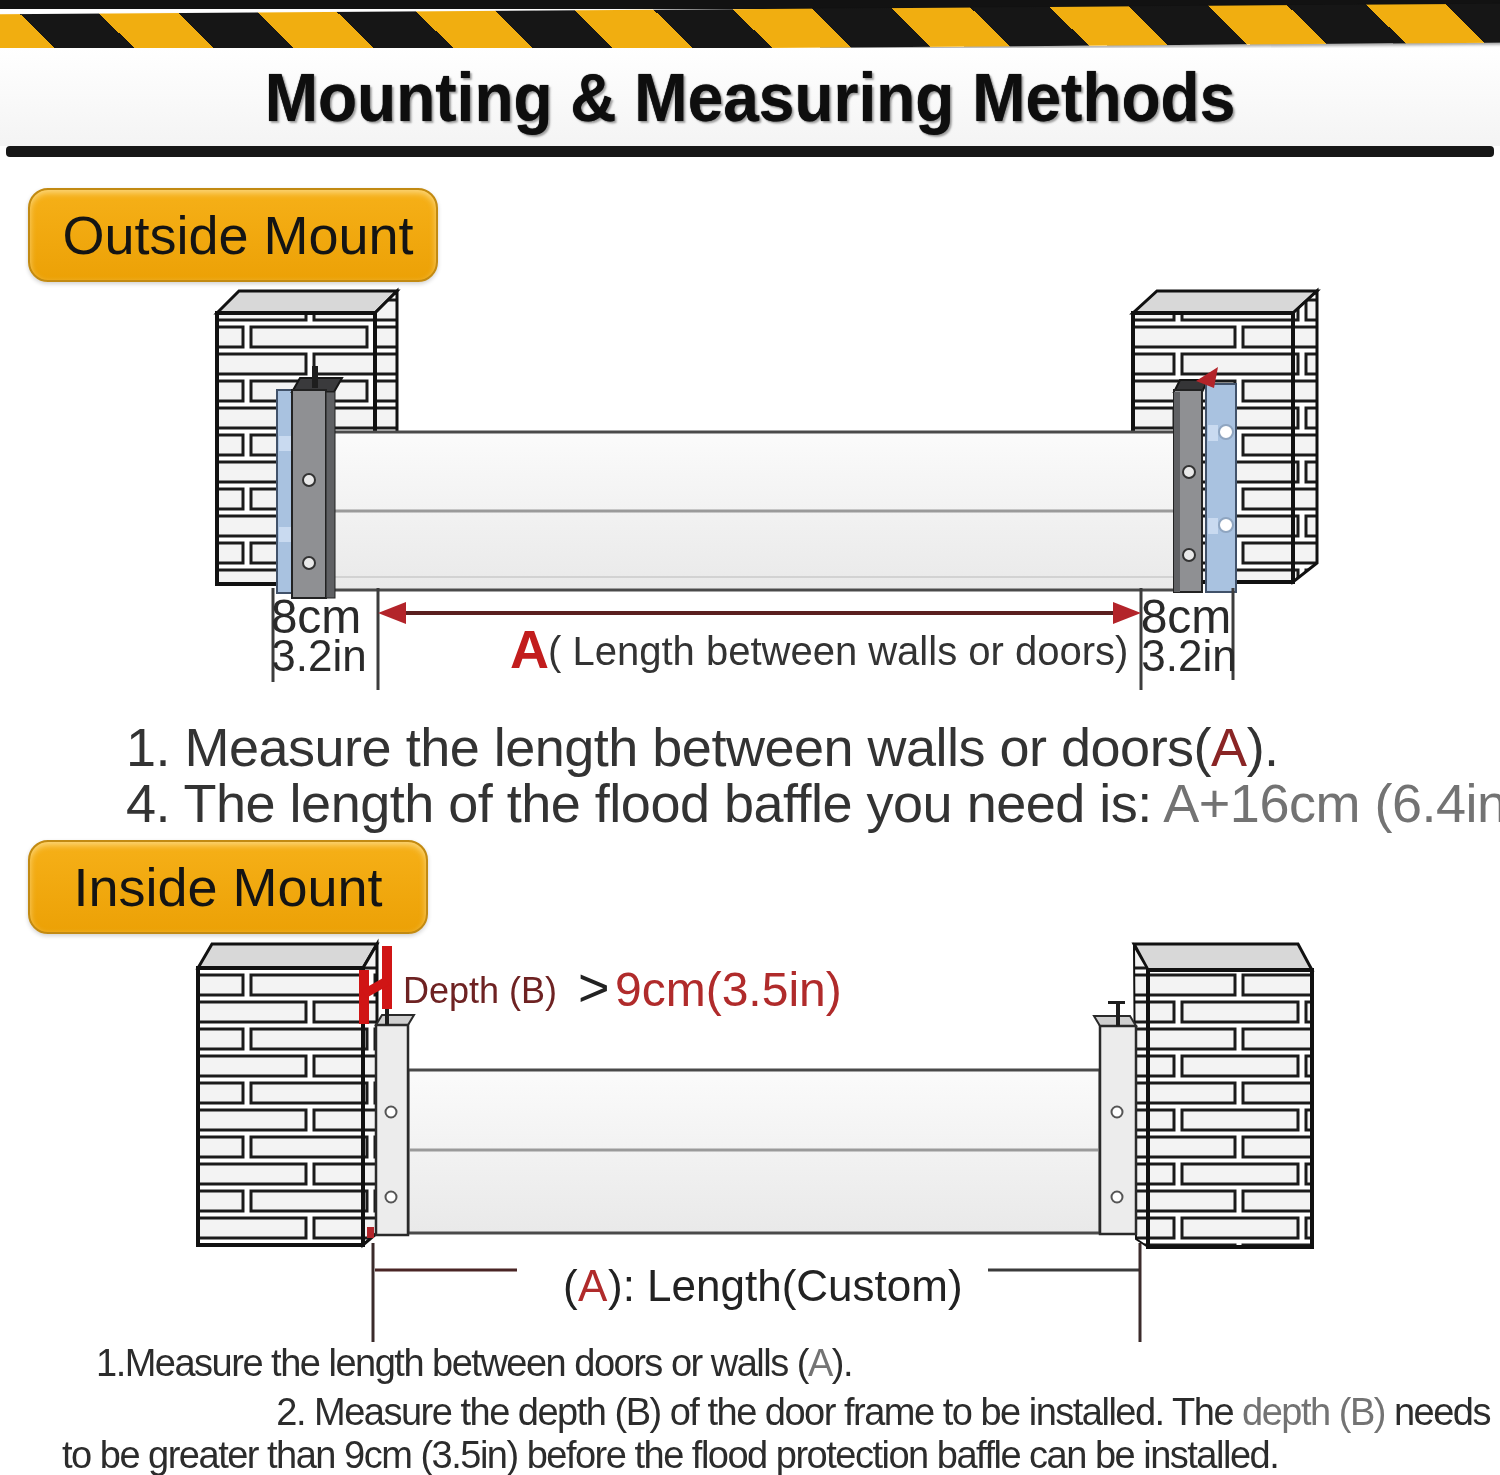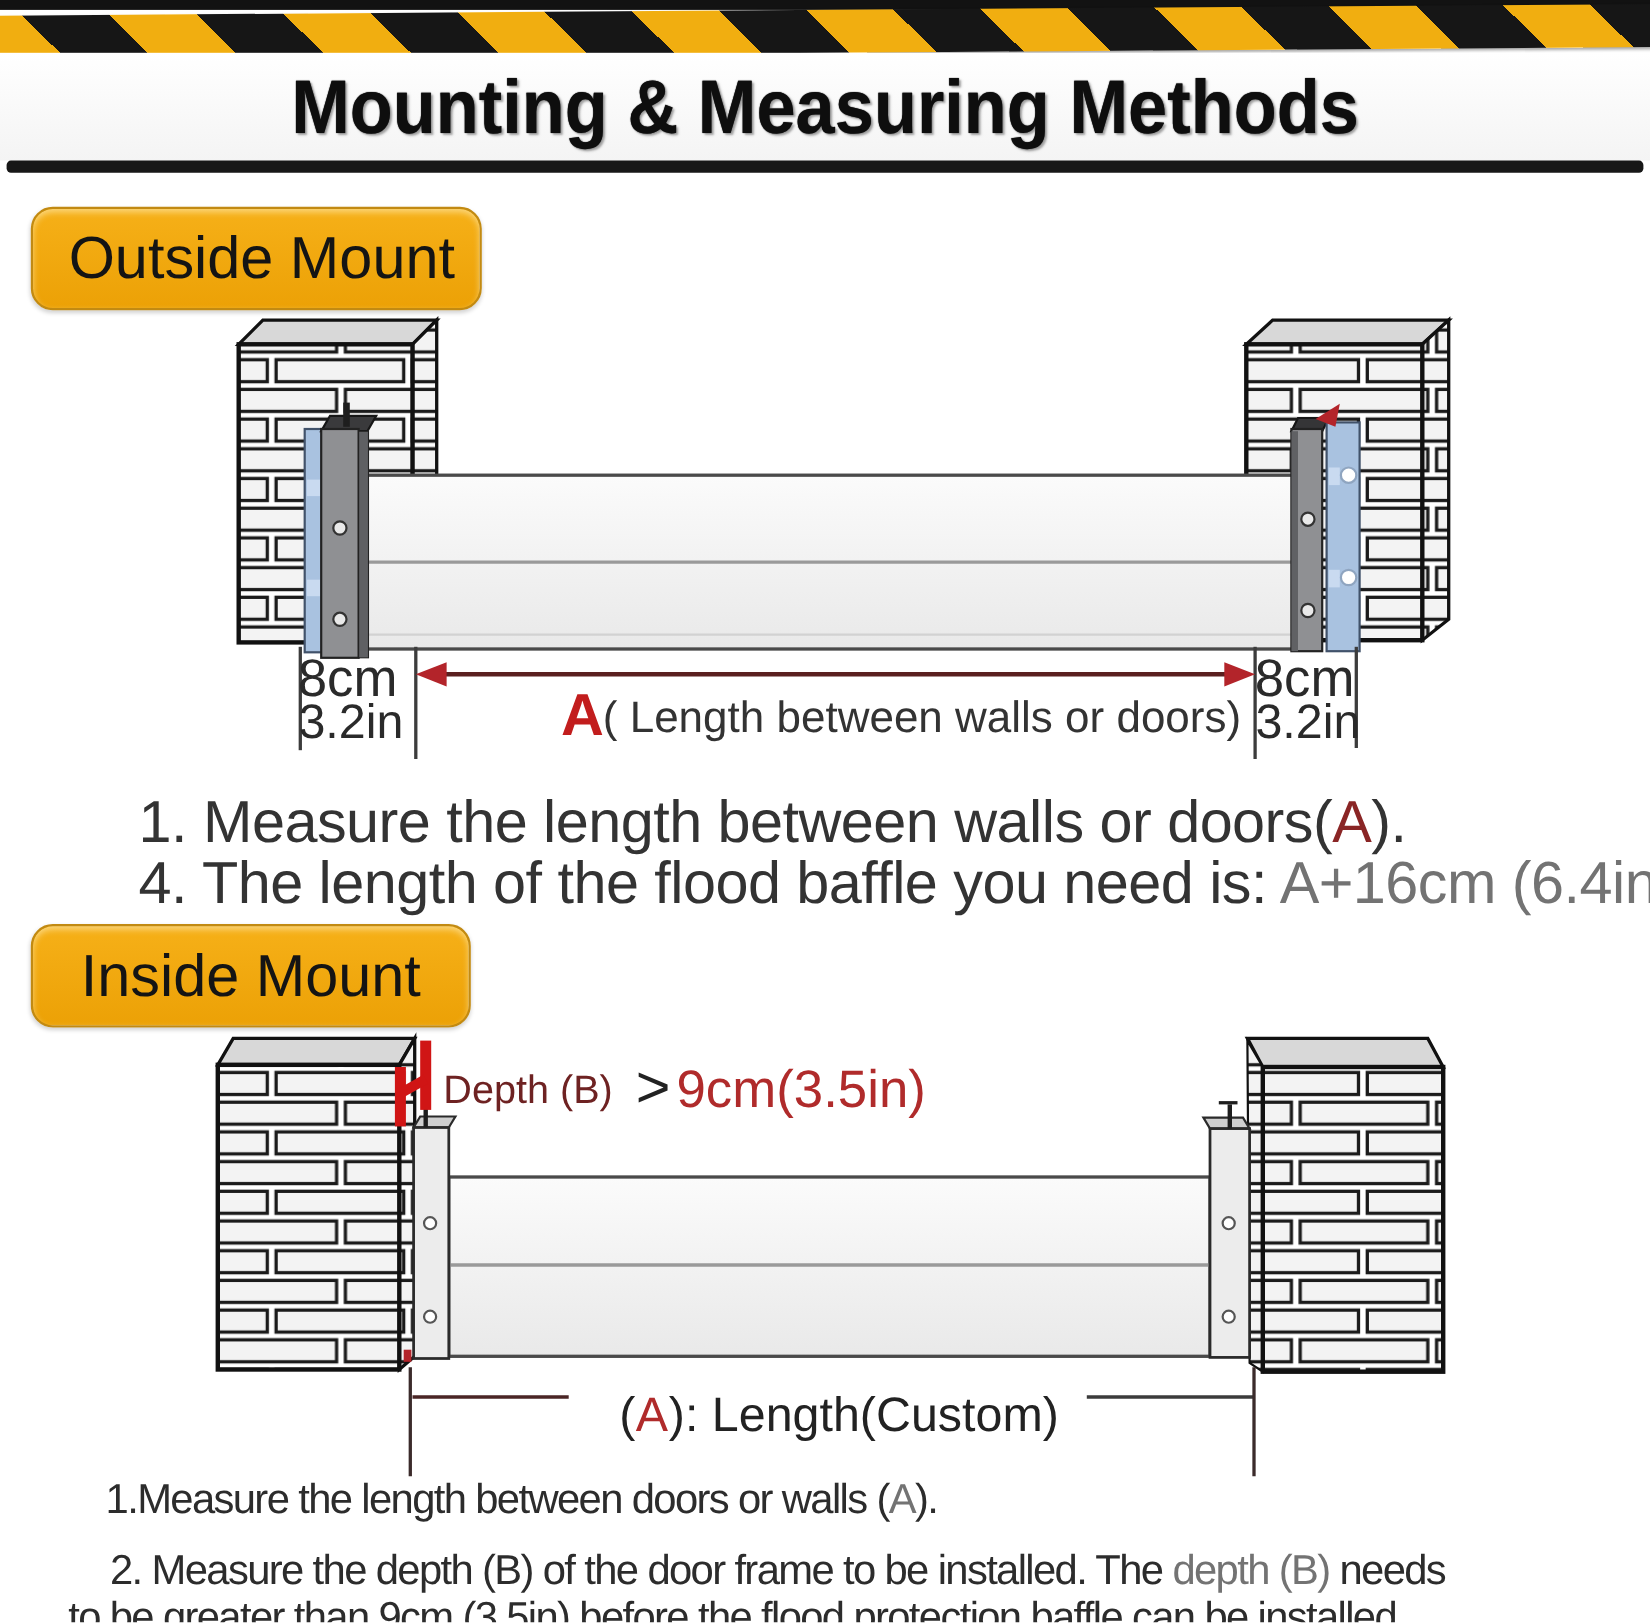--- a/index.html
+++ b/index.html
@@ -34,22 +34,22 @@
   .diagram{position:absolute;left:0;width:1500px;}
   .svg1{top:280px;height:420px;}
   .svg2{top:935px;height:412px;}
   svg text{font-family:"Liberation Sans",sans-serif;}
 
   
   .steps1{position:absolute;left:126px;top:719px;font-size:54px;color:#333;
           letter-spacing:-.5px;line-height:56px;white-space:nowrap;}
   .steps2{position:absolute;left:60px;top:1342px;width:1430px;font-size:38px;color:#2c2c2c;
           letter-spacing:-1.5px;line-height:43px;white-space:nowrap;}
-  .steps2 .s2-line1{padding-left:36px;margin-bottom:22px;}
-  .steps2 .s2-line2{padding-left:40px;}
+  .steps2 .s2-line1{padding-left:36px;margin-bottom:6px;}
+  .steps2 .s2-line2{padding-left:40px;text-align:right;}
   .steps2 .s2-line3{padding-left:2px;}
   .red{color:#737373;}
   .maroonA{color:#8a2525;}
 </style>
 </head>
 <body>
 
 <div class="page">
 
   <div class="top-black"></div>

